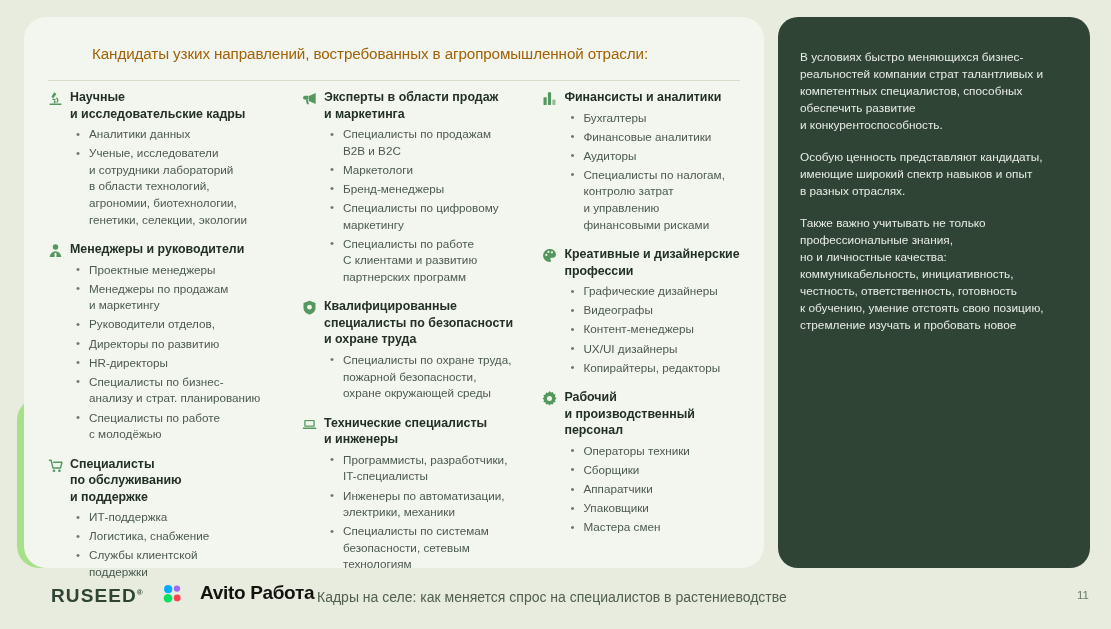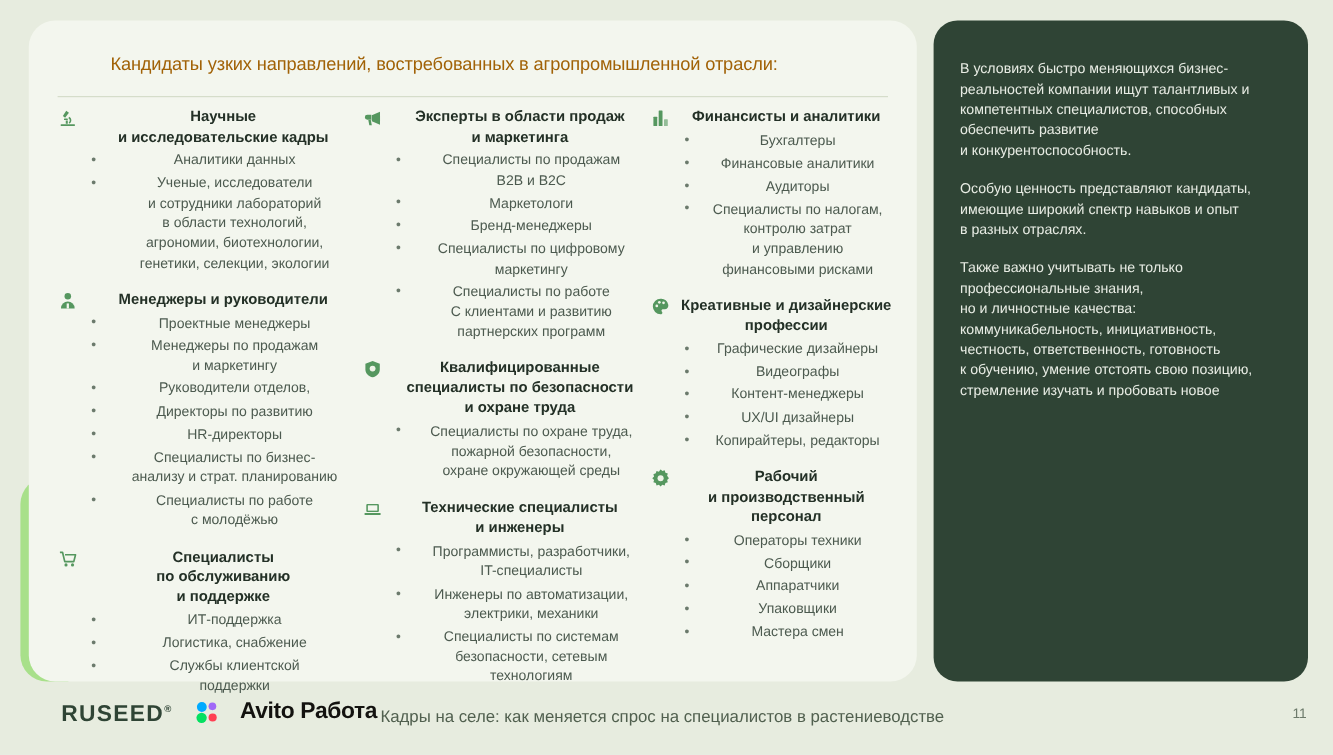--- a/index.html
+++ b/index.html
@@ -76,21 +76,21 @@
     bottom: 10px;
     display: flex;
     gap: 0;
   }
   .col { position: relative; }
   .col-1 { width: 262px; }
   .col-2 { width: 248px; }
   .col-3 { width: 210px; }
 
   
-  .group { margin-bottom: 13px; position: relative; padding-left: 22px; text-align: center; }
+  .group { margin-bottom: 13px; position: relative; padding-left: 22px; }
   .group:last-child { margin-bottom: 0; }
 
   .group-icon {
     position: absolute;
     left: 0;
     top: 2px;
     width: 16px;
     height: 16px;
     display: block;
   }
@@ -374,21 +374,21 @@
               <li>Аппаратчики</li>
               <li>Упаковщики</li>
               <li>Мастера смен</li>
             </ul>
           </div>
         </div>
     </div>
   </div>
 
   <div class="side-panel">
-      <p>В условиях быстро меняющихся бизнес-реальностей компании ищут талантливых и компетентных специалистов, способных обеспечить развитие
+      <p>В условиях быстро меняющихся бизнес-реальностей компании страт талантливых и компетентных специалистов, способных обеспечить развитие
 и конкурентоспособность.</p>
       <p>Особую ценность представляют кандидаты, имеющие широкий спектр навыков и опыт
 в разных отраслях.</p>
       <p>Также важно учитывать не только профессиональные знания,
 но и личностные качества: коммуникабельность, инициативность, честность, ответственность, готовность
 к обучению, умение отстоять свою позицию, стремление изучать и пробовать новое</p>
     </div>
 
   <div class="footer">
     <div class="brand-ruseed"><span>RUSEED</span><sup>®</sup></div>

